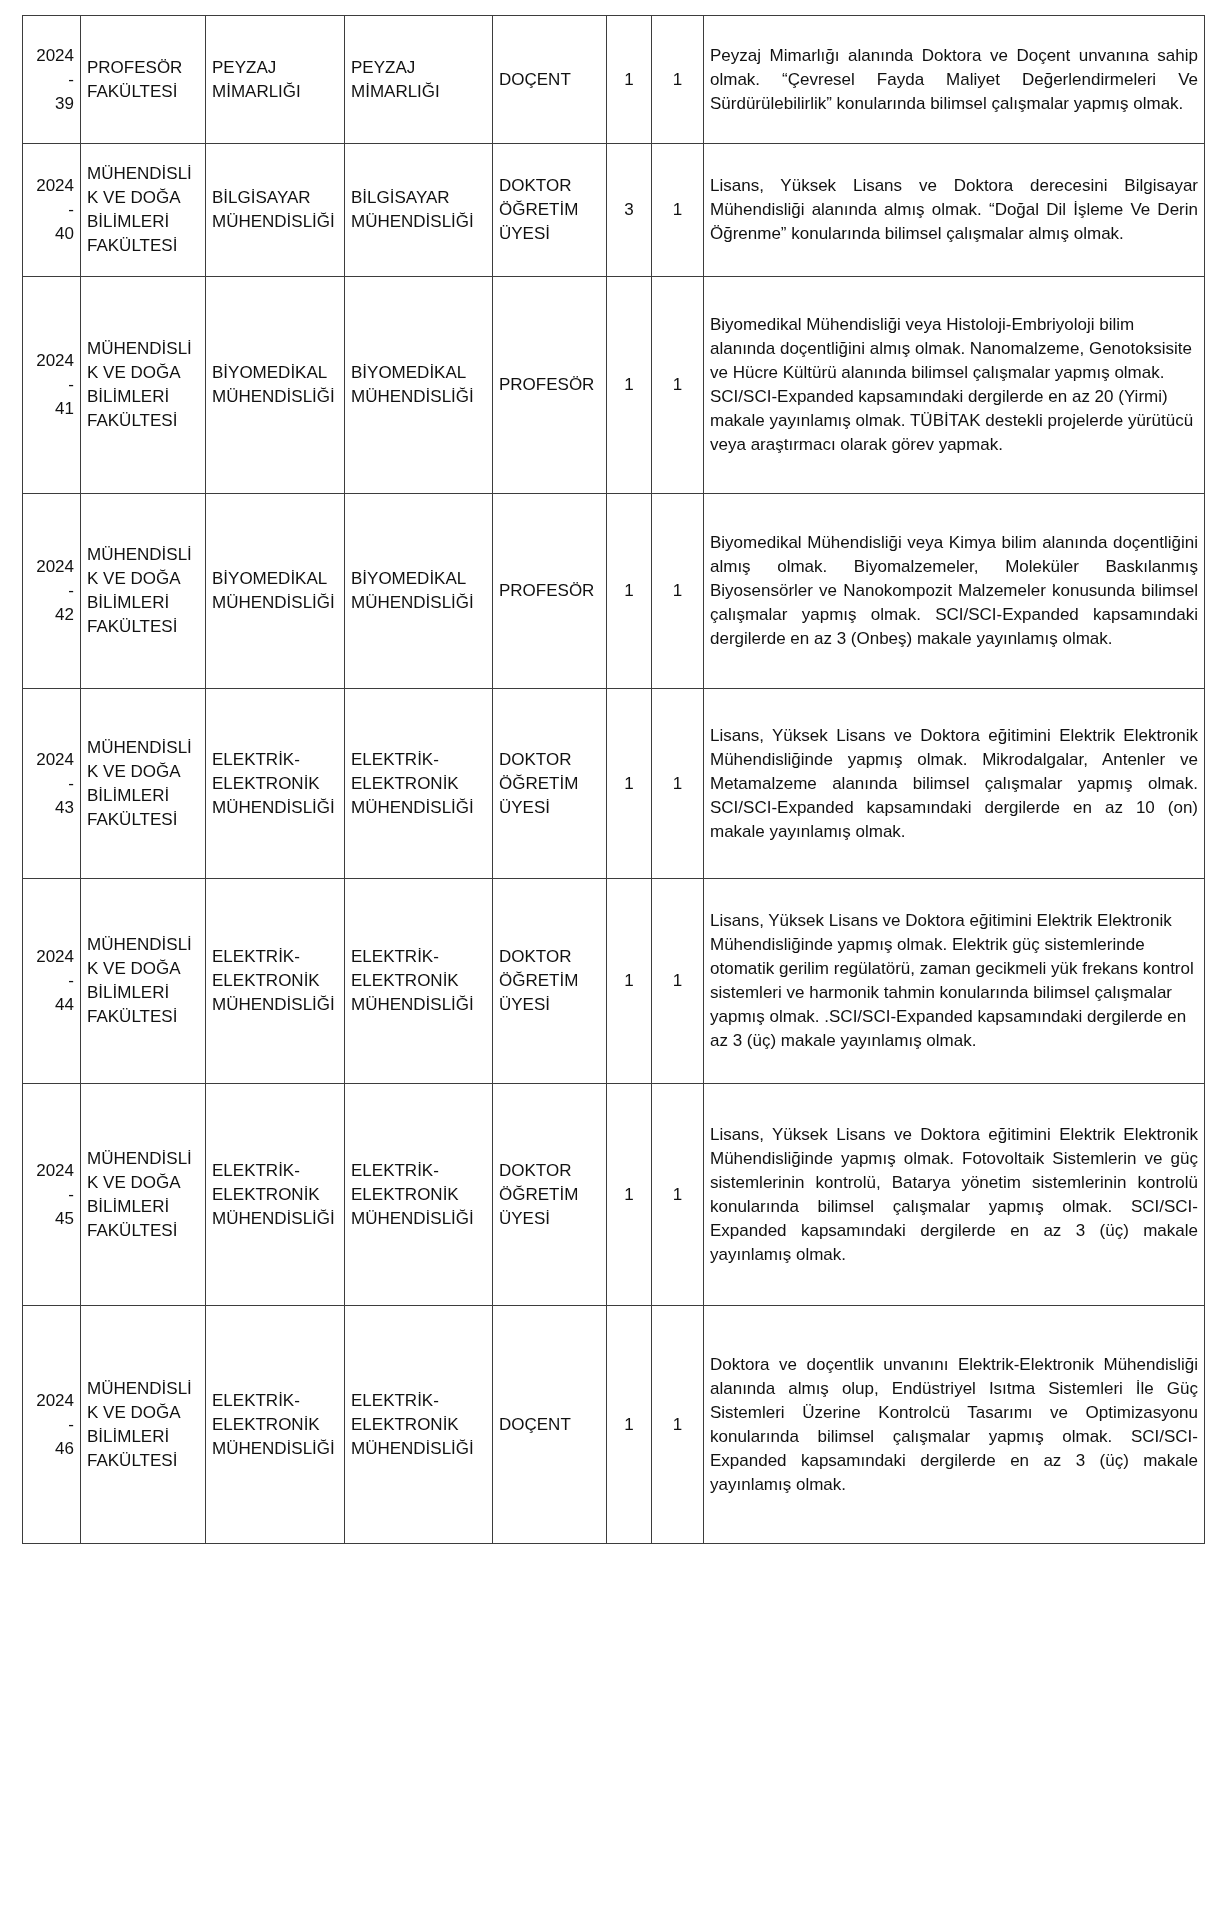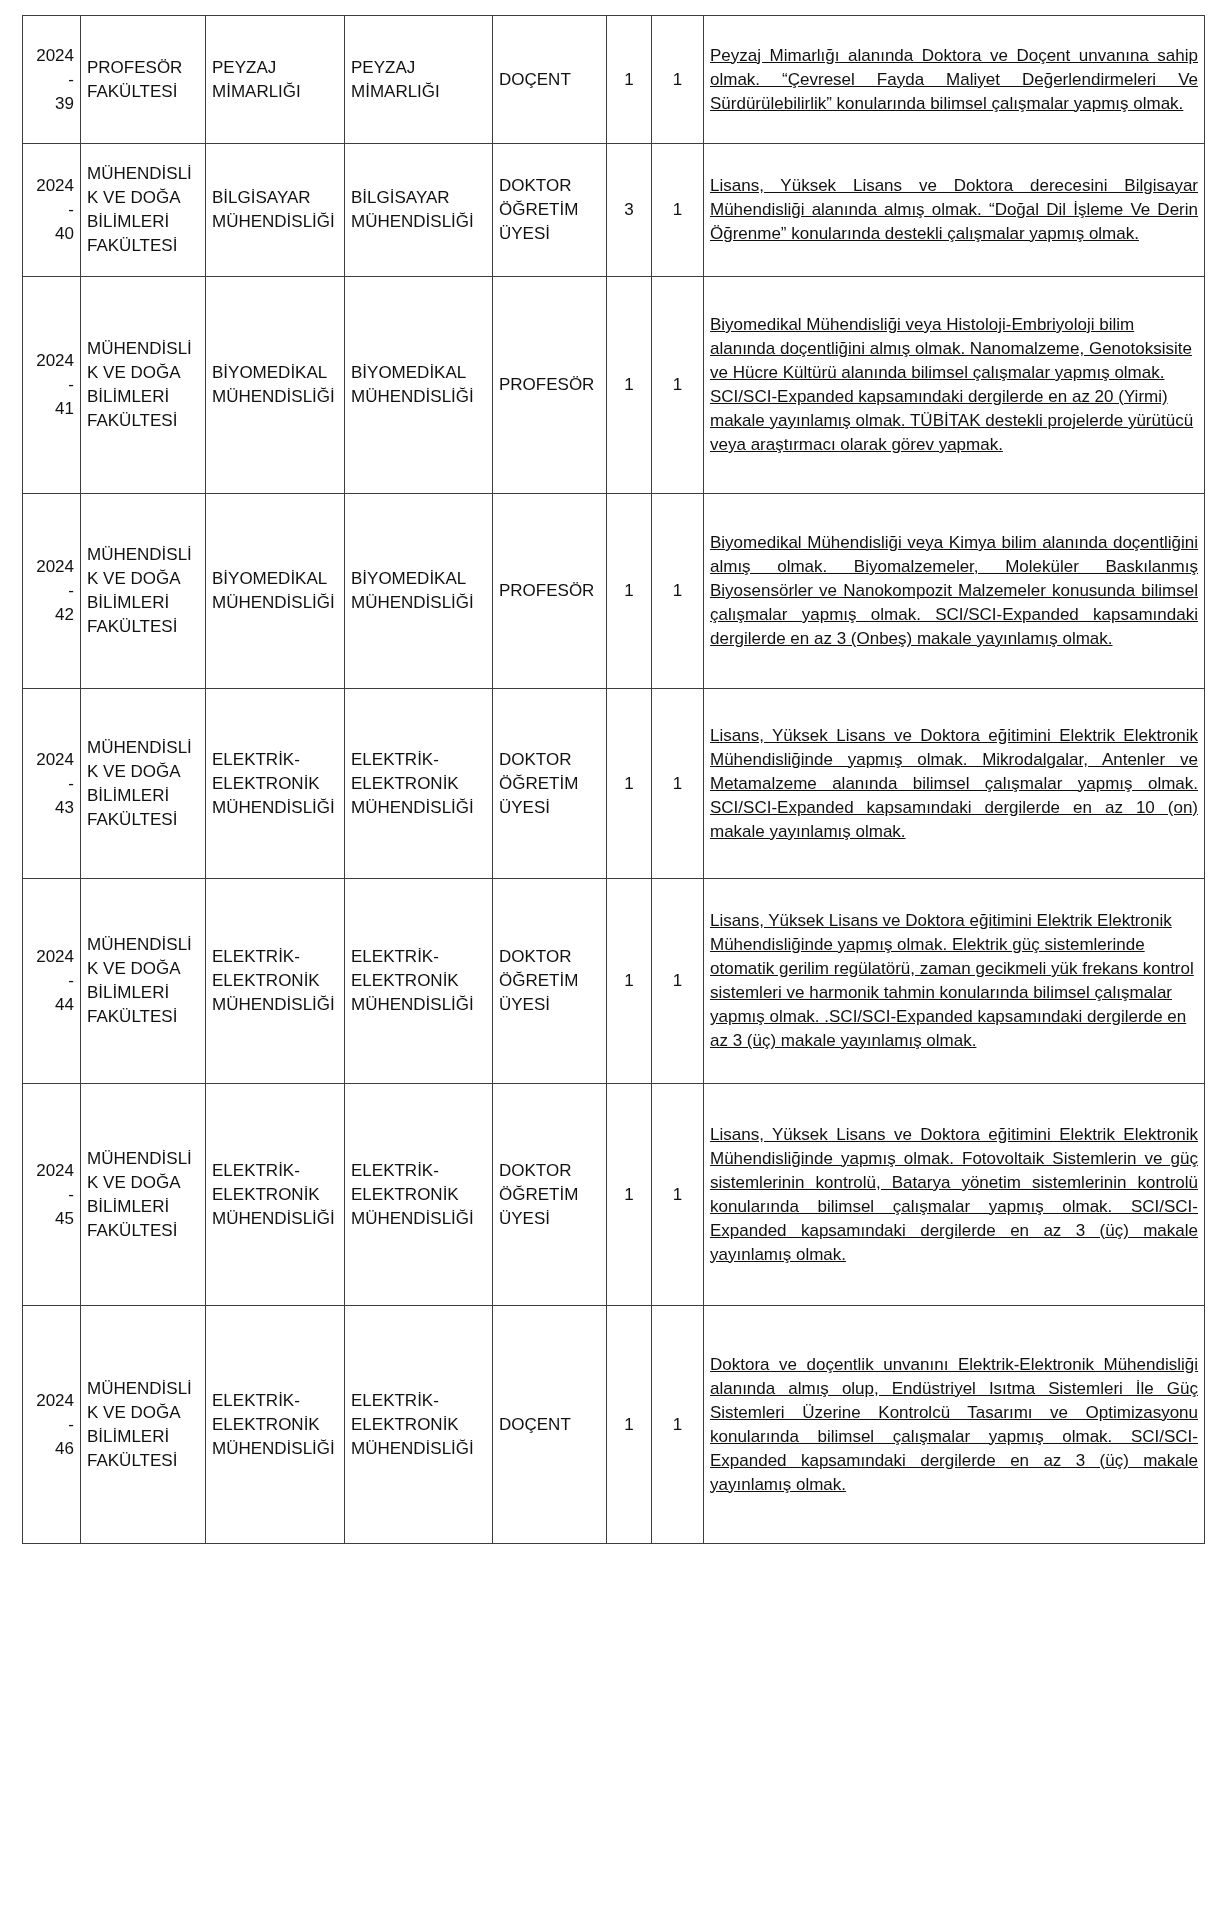--- a/index.html
+++ b/index.html
@@ -27,21 +27,20 @@
     word-wrap:break-word;
   }
   td.c-no{text-align:right;white-space:pre-line;padding:2px 2px;}
   td.c-fac,td.c-dep,td.c-prog,td.c-title{text-align:left;padding-left:9px;padding-right:4px;}
   td.c-deg,td.c-cnt{text-align:center;}
   td.c-desc{
     vertical-align:top;
     text-align:left;
     padding:3px 8px 3px 9px;
     line-height:24.5px;
-    text-decoration:underline;
   }
   td.c-desc.just{text-align:justify;}
 </style>
 </head>
 <body>
 
 <div class="page">
   <table class="jobs">
     <colgroup>
       <col style="width:58px">
@@ -69,21 +68,21 @@
         <tr style="height: 133px;">
           <td class="c-no">2024
 -
 40</td>
           <td class="c-fac">MÜHENDİSLİK VE DOĞA BİLİMLERİ FAKÜLTESİ</td>
           <td class="c-dep">BİLGİSAYAR MÜHENDİSLİĞİ</td>
           <td class="c-prog">BİLGİSAYAR MÜHENDİSLİĞİ</td>
           <td class="c-title">DOKTOR ÖĞRETİM ÜYESİ</td>
           <td class="c-deg">3</td>
           <td class="c-cnt">1</td>
-          <td class="c-desc just">Lisans, Yüksek Lisans ve Doktora derecesini Bilgisayar Mühendisliği alanında almış olmak. “Doğal Dil İşleme Ve Derin Öğrenme” konularında destekli çalışmalar yapmış olmak.</td>
+          <td class="c-desc just">Lisans, Yüksek Lisans ve Doktora derecesini Bilgisayar Mühendisliği alanında almış olmak. “Doğal Dil İşleme Ve Derin Öğrenme” konularında bilimsel çalışmalar almış olmak.</td>
         </tr>
         <tr style="height: 217px;">
           <td class="c-no">2024
 -
 41</td>
           <td class="c-fac">MÜHENDİSLİK VE DOĞA BİLİMLERİ FAKÜLTESİ</td>
           <td class="c-dep">BİYOMEDİKAL MÜHENDİSLİĞİ</td>
           <td class="c-prog">BİYOMEDİKAL MÜHENDİSLİĞİ</td>
           <td class="c-title">PROFESÖR</td>
           <td class="c-deg">1</td>

